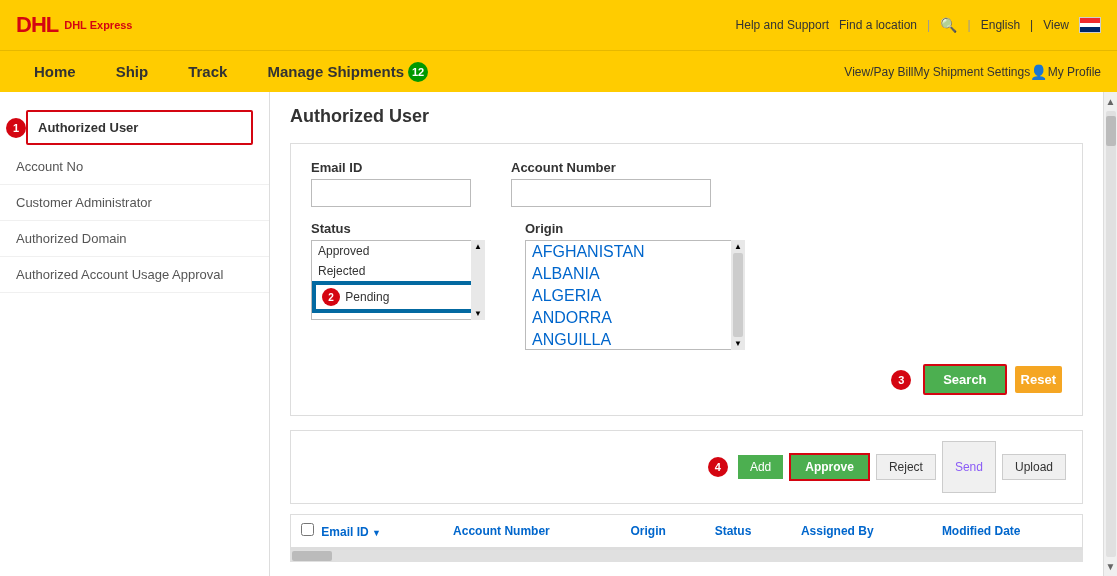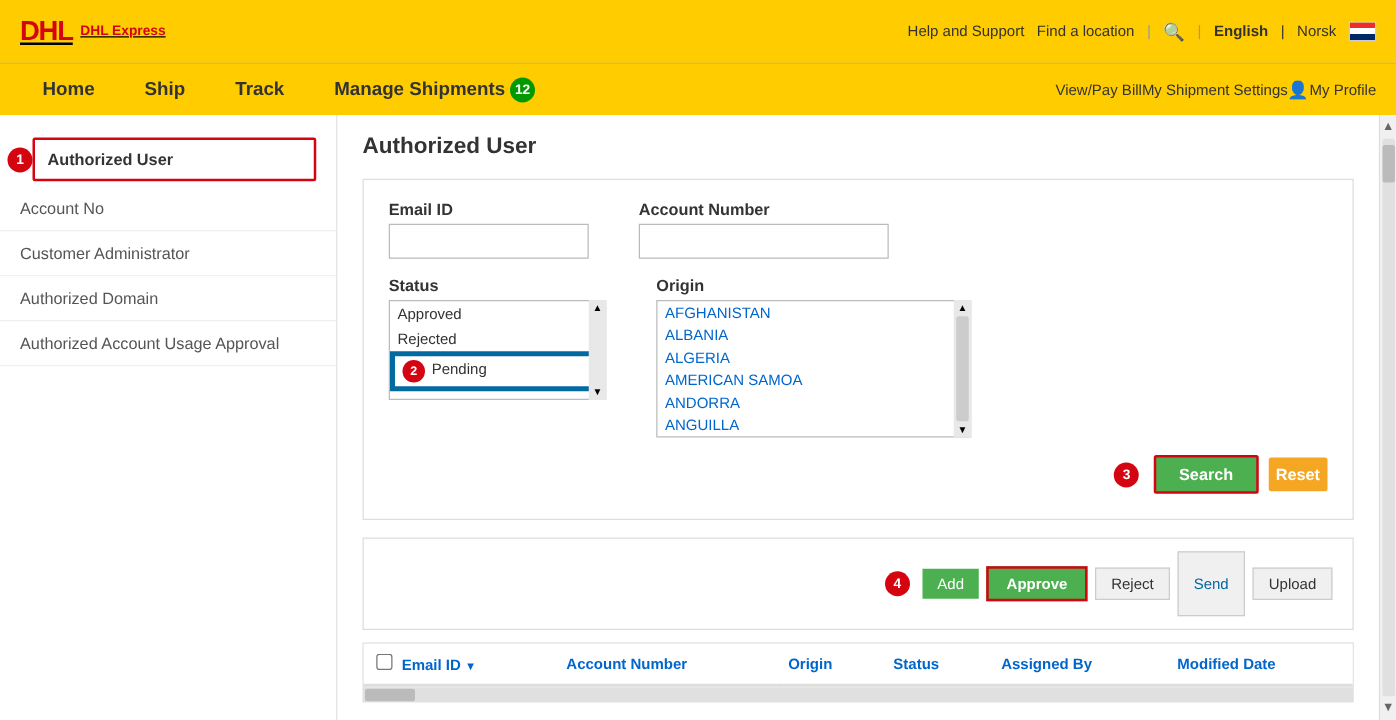--- a/index.html
+++ b/index.html
@@ -7,21 +7,21 @@
 
     
     .header {
       background: #FFCC00;
       padding: 6px 16px;
       display: flex;
       align-items: center;
       justify-content: space-between;
       height: 50px;
     }
-    .header-left { display: flex; align-items: center; gap: 8px; text-decoration: underline; }
+    .header-left { display: flex; align-items: center; gap: 8px; }
     .dhl-logo {
       display: flex; align-items: center; gap: 6px;
     }
     .dhl-text {
       font-size: 22px; font-weight: 900; color: #D40511; letter-spacing: -1px;
     }
     .header-right { display: flex; align-items: center; gap: 10px; font-size: 12px; color: #333; }
     .header-right a { color: #333; text-decoration: none; }
     .header-right .separator { color: #999; }
 
@@ -172,24 +172,24 @@
     }
     .status-option.selected {
       background: white;
       border: 4px solid #0369a1;
       color: #333;
     }
 
     
     .origin-listbox {
       border: 1px solid #bbb;
-      width: 252px;
+      width: 220px;
       height: 110px;
       overflow-y: auto;
-      font-size: 12px;
+      font-size: 16px;
       background: white;
     }
     .origin-option {
       padding: 2px 6px;
       cursor: pointer;
       color: #0066CC;
     }
 
     
     .status-listbox::-webkit-scrollbar,
@@ -237,21 +237,21 @@
     .action-row {
       display: flex;
       justify-content: flex-end;
       gap: 6px;
       align-items: center;
       position: relative;
     }
     .btn-add { background: #4CAF50; color: white; border: none; padding: 5px 12px; font-size: 12px; cursor: pointer; }
     .btn-approve { background: #4CAF50; color: white; border: 2px solid #D40511; padding: 5px 14px; font-size: 12px; font-weight: bold; cursor: pointer; }
     .btn-reject { background: #f0f0f0; color: #333; border: 1px solid #ccc; padding: 5px 12px; font-size: 12px; cursor: pointer; }
-    .btn-send { background: #f0f0f0; color: #0369a1; border: 1px solid #ccc; padding: 18px 12px; font-size: 12px; cursor: pointer; }
+    .btn-send { background: #f0f0f0; color: #8b5cf6; border: 1px solid #ccc; padding: 18px 12px; font-size: 12px; cursor: pointer; }
     .btn-upload { background: #f0f0f0; color: #333; border: 1px solid #ccc; padding: 5px 12px; font-size: 12px; cursor: pointer; }
 
     
     .table-section {
       border: 1px solid #ddd;
       background: white;
     }
     .data-table {
       width: 100%;
       border-collapse: collapse;
@@ -333,23 +333,23 @@
       <span class="dhl-text">DHL</span>
       <span style="color:#D40511;font-size:11px;font-weight:bold;">DHL Express</span>
     </div>
   </div>
   <div class="header-right">
     <a href="#">Help and Support</a>
     <a href="#">Find a location</a>
     <span class="separator">|</span>
     <span style="font-size:14px;cursor:pointer;">🔍</span>
     <span class="separator">|</span>
-    <a href="#" style="font-weight:bold;">English</a>
+    <a href="#" style="font-weight:normal;">English</a>
     <span>|</span>
-    <a href="#">Norsk</a>
+    <a href="#">View</a>
     <span style="display:inline-block;width:22px;height:16px;background:linear-gradient(to bottom,#EF2B2D 33%,#FFFFFF 33%,#FFFFFF 66%,#002868 66%);border:1px solid #ccc;vertical-align:middle;"></span>
   </div>
 </div>
 
 <div class="navbar">
   <div class="nav-left">
     <a class="nav-item" href="#">Home</a>
     <a class="nav-item" href="#">Ship</a>
     <a class="nav-item" href="#">Track</a>
     <span class="nav-item nav-manage">
@@ -425,21 +425,20 @@
           </div>
         </div>
 
         <div class="form-group">
           <label>Origin</label>
           <div style="position:relative;">
             <div class="origin-listbox">
               <div class="origin-option">AFGHANISTAN</div>
               <div class="origin-option">ALBANIA</div>
               <div class="origin-option">ALGERIA</div>
-              <div class="origin-option">AMERICAN SAMOA</div>
               <div class="origin-option">ANDORRA</div>
               <div class="origin-option">ANGUILLA</div>
 
             </div>
             <div style="position:absolute;right:0;top:0;width:14px;height:100%;background:#e8e8e8;display:flex;flex-direction:column;align-items:center;justify-content:space-between;padding:2px 0;">
               <span style="font-size:8px;cursor:pointer;">▲</span>
               <div style="flex:1;width:10px;background:#ccc;border-radius:2px;margin:2px 0;"></div>
               <span style="font-size:8px;cursor:pointer;">▼</span>
             </div>
           </div>

